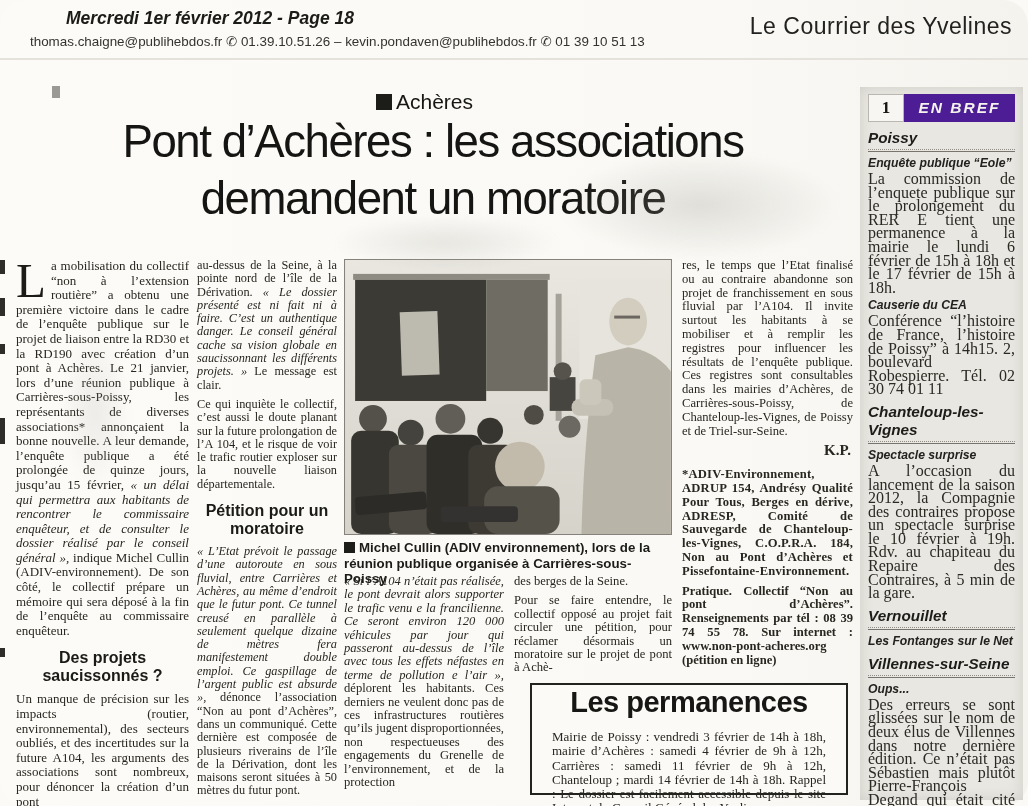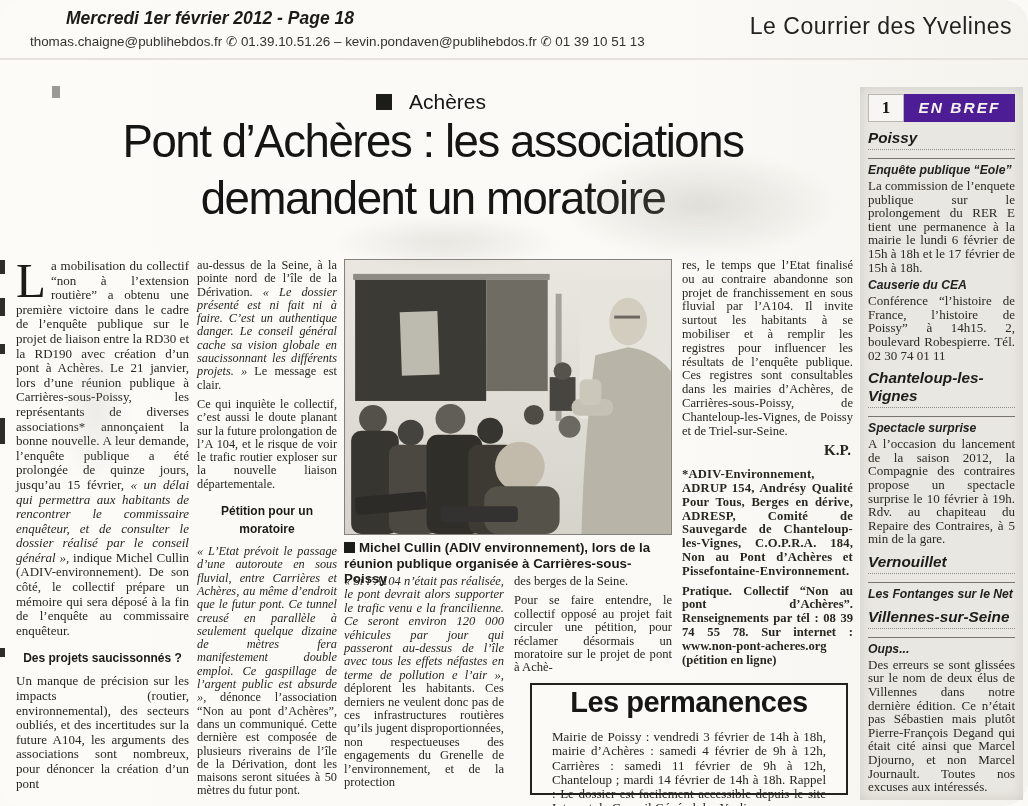--- a/index.html
+++ b/index.html
@@ -6,30 +6,30 @@
   body{width:1028px;height:806px;overflow:hidden;background:#fbfaf7;
        font-family:"Liberation Serif",serif;color:#27261f;position:relative;}
   .sheet{position:absolute;inset:0;
          background:linear-gradient(90deg,#fcfbf8 0%,#faf9f5 70%,#f4f3ee 100%);border-radius:25px;}
   
   .hdr-date{position:absolute;left:66px;top:8px;font:italic 700 17.5px "Liberation Sans",sans-serif;color:#1b1b18;}
   .hdr-contacts{position:absolute;left:30px;top:34px;font:13.4px "Liberation Sans",sans-serif;color:#343330;}
   .masthead{position:absolute;right:16px;top:13px;font:23px "Liberation Sans",sans-serif;letter-spacing:.5px;color:#222220;}
   .hdr-rule{position:absolute;left:0;top:58px;width:100%;height:2px;background:#e4e2db;}
   
-  .kicker{position:absolute;left:376px;top:90px;font:21px "Liberation Sans",sans-serif;color:#161614;display:flex;align-items:center;gap:17px;}
+  .kicker{position:absolute;left:376px;top:90px;font:21px "Liberation Sans",sans-serif;color:#161614;display:flex;align-items:center;gap:4px;}
   .sq{display:inline-block;width:16px;height:16px;background:#1c1c19;}
   .headline{position:absolute;left:14px;top:112px;width:838px;text-align:center;
             font-family:"Liberation Sans",sans-serif;font-size:47px;line-height:57px;
             letter-spacing:-1.5px;color:#151513;transform:scaleX(.97);transform-origin:center;}
   
   .col{position:absolute;font-size:12.6px;line-height:13.8px;text-align:justify;color:#28271f;}
   .col p{margin:0 0 6px 0;}
   .quote{font-style:italic;margin-top:11px;}
-  .subhead{font-family:"Liberation Sans",sans-serif;font-weight:700;font-size:12px;line-height:18px;
+  .subhead{font-family:"Liberation Sans",sans-serif;font-weight:700;font-size:16px;line-height:18px;
            text-align:center;margin:11px 0 7px 0;color:#1a1a17;}
   .c1{left:16px;top:259px;width:173px;font-size:13px;line-height:14.6px;}
   .c2{left:197px;top:259px;width:140px;font-size:12.3px;line-height:13.3px;}
   .c3{left:344px;top:575px;width:160px;line-height:13.4px;}
   .c4{left:514px;top:575px;width:158px;line-height:13.4px;}
   .c5{left:682px;top:259px;width:171px;}
   .dropcap{float:left;font-size:49px;line-height:38px;padding:3px 5px 0 0;color:#1c1b17;}
   .byline{text-align:right;font-weight:700;font-size:15px;margin:2px 2px 10px 0;}
   .footnote{font-weight:700;letter-spacing:.2px;}
   .bold{font-weight:700;}
@@ -48,24 +48,24 @@
   .permbox p{margin:12px;font-size:13px;line-height:14.3px;text-align:justify;}
   
   .sidebar{position:absolute;left:860px;top:87px;width:163px;height:713px;background:#e9e7e1;
            box-sizing:border-box;padding:5px 8px;box-shadow:inset 0 0 14px rgba(90,88,80,.18);}
   .sb-head{display:flex;height:28px;margin:2px 0 7px 0;}
   .sb-pageno{width:34px;background:#f7f6f2;border:1px solid #b9b7b0;display:flex;align-items:center;justify-content:center;
              font:700 17px "Liberation Serif",serif;color:#161614;}
   .sb-banner{flex:1;background:#4c1d95;color:#f4f3ee;display:flex;align-items:center;justify-content:center;
              font:italic 700 15.5px "Liberation Sans",sans-serif;letter-spacing:2px;}
   .sb-city{font:italic 700 15.3px "Liberation Sans",sans-serif;color:#1c1c19;margin:7px 0 3px 0;
-           border-bottom:1px solid #767younger468;border-bottom:1px solid #76746c;padding-bottom:8px;}
+           border-bottom:1px solid #767younger468;border-bottom:1px solid #76746c;padding-bottom:1px;}
   .sb-city::after{content:"";display:block;border-bottom:1px dotted #8f8d85;margin-top:2px;}
   .sb-title{font:italic 700 12.2px "Liberation Sans",sans-serif;color:#222220;margin:4px 0 2px 0;}
-  .sb-text{font-size:13px;line-height:13.6px;text-align:justify;margin:0 0 3px 0;color:#2a2922;}
+  .sb-text{font-size:16px;line-height:13.6px;text-align:justify;margin:0 0 3px 0;color:#2a2922;}
   
   .edge{position:absolute;left:0;width:5px;background:#2e2d29;}
   .smudge{position:absolute;background:#4a4943;opacity:.55;}
   .ghost{position:absolute;filter:blur(3px);pointer-events:none;}
   .g1{left:560px;top:150px;width:280px;height:110px;background:radial-gradient(ellipse,rgba(165,162,150,.30),transparent 70%);}
   .g2{left:330px;top:215px;width:230px;height:55px;background:radial-gradient(ellipse,rgba(170,168,156,.24),transparent 70%);}
   .g3{left:60px;top:330px;width:70px;height:160px;background:radial-gradient(ellipse,rgba(170,168,156,.18),transparent 70%);}
 </style>
 </head>
 <body>

